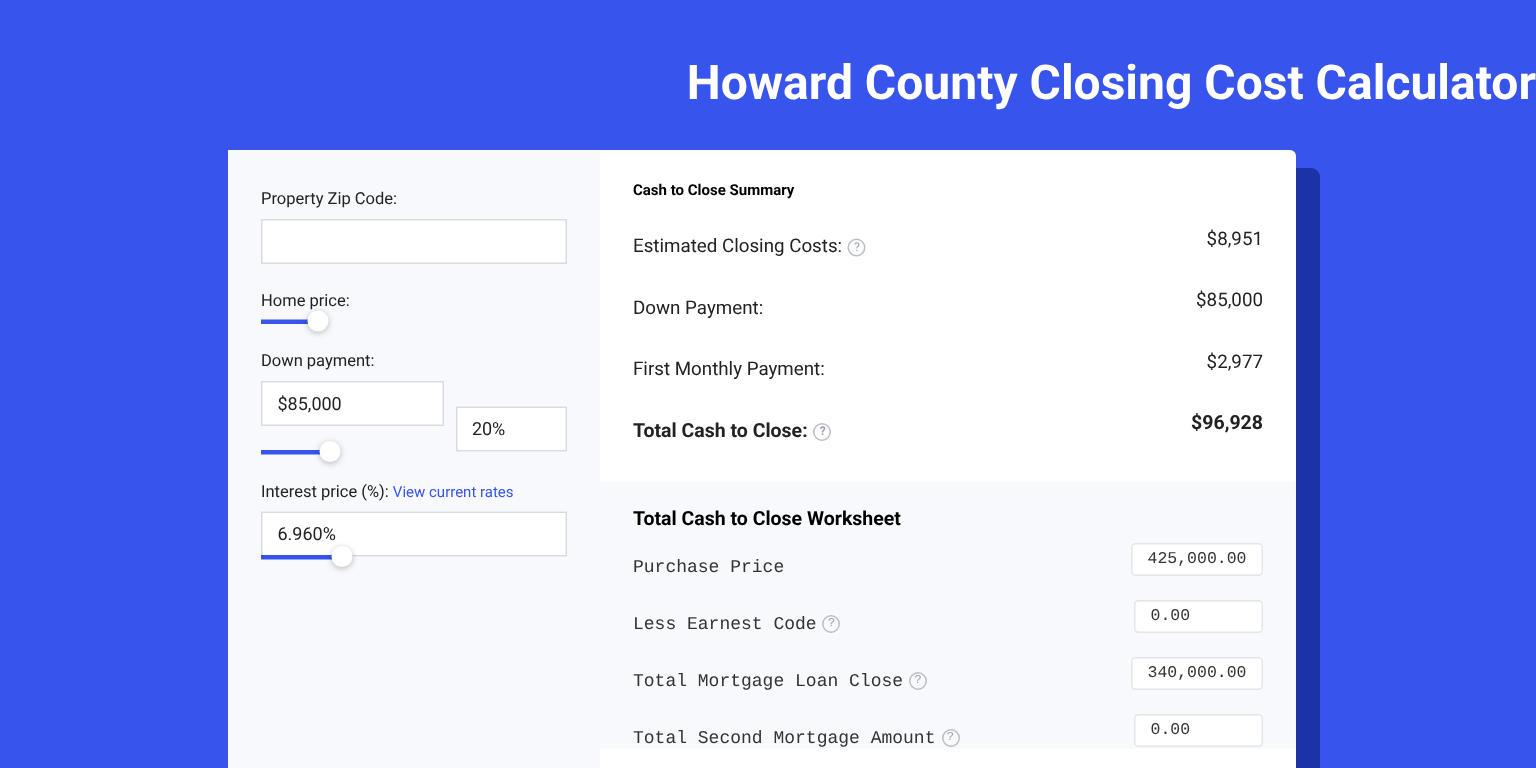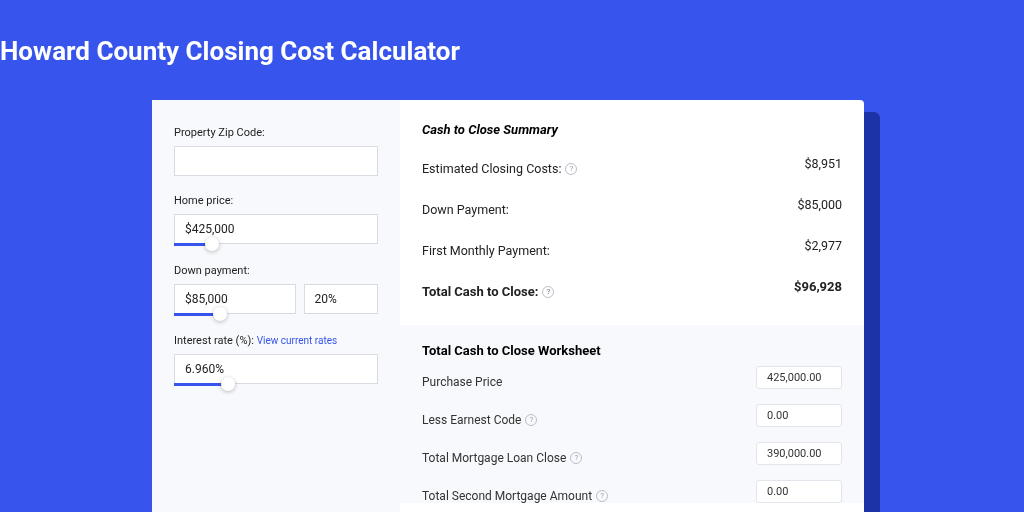--- a/index.html
+++ b/index.html
@@ -6,22 +6,22 @@
   body {
     font-family: -apple-system, BlinkMacSystemFont, "Segoe UI", Roboto, Arial, sans-serif;
     background: #3754ec;
     width: 1024px;
     height: 512px;
     overflow: hidden;
     position: relative;
   }
   .page-title {
     color: #fff;
-    text-align: left;
-    font-size: 26px;
+    text-align: right;
+    font-size: 32px;
     font-weight: 700;
     padding: 36px 0 22px 0;
   }
   .card-shadow {
     position: absolute;
     top: 112px;
     left: 168px;
     width: 712px;
     height: 420px;
     background: #1c33a8;
@@ -62,21 +62,21 @@
     color: #222;
     width: 100%;
     display: flex;
     align-items: center;
   }
   .dual-row {
     display: flex;
     gap: 8px;
   }
   .dual-row .input-box:first-child { flex: 1.9; }
-  .dual-row .input-box:last-child  { flex: 1; }
+  .dual-row .input-box:last-child  { flex: 1; margin-top: 17px; }
   .slider-track {
     height: 3px;
     background: #3754ec;
     position: relative;
     margin-top: -1px;
   }
   .slider-track.pct18 { width: 18%; }
   .slider-track.pct20 { width: 22%; }
   .slider-track.pct26 { width: 26%; }
   .slider-knob {
@@ -86,24 +86,23 @@
     border-radius: 50%;
     background: #fff;
     box-shadow: 0 1px 4px rgba(0,0,0,.25);
   }
   .link-text {
     color: #3754ec;
     text-decoration: none;
     font-size: 10px;
   }
   .summary-title {
-    font-size: 13px;
+    font-size: 10px;
     font-weight: 700;
     margin-bottom: 14px;
-    font-style: italic;
   }
   .summary-row {
     display: flex;
     justify-content: space-between;
     align-items: center;
     font-size: 12.5px;
     color: #222;
     margin-bottom: 16px;
   }
   .summary-row.total { font-weight: 700; font-size: 13px; justify-content: space-between; }
@@ -130,20 +129,21 @@
     font-weight: 700;
     margin-bottom: 7px;
   }
   .ws-row {
     display: flex;
     justify-content: space-between;
     align-items: center;
     font-size: 12px;
     color: #333;
     margin-bottom: 14px;
+    font-family: Liberation Mono, monospace;
   }
   .ws-val {
     background: #fff;
     border: 1px solid #e2e5eb;
     border-radius: 3px;
     padding: 4px 10px;
     font-size: 11px;
     min-width: 86px;
     text-align: left;
   }
@@ -160,40 +160,39 @@
 
   <div class="left-col">
 
     <div class="field-group">
       <div class="field-label">Property Zip Code:</div>
       <div class="input-box"></div>
     </div>
 
     <div class="field-group">
       <div class="field-label">Home price:</div>
-      <div class="input-box">$425,000</div>
       <div class="slider-track pct18">
         <div class="slider-knob"></div>
       </div>
     </div>
 
     <div class="field-group">
       <div class="field-label">Down payment:</div>
       <div class="dual-row">
         <div class="input-box">$85,000</div>
         <div class="input-box">20%</div>
       </div>
       <div class="slider-track pct20">
         <div class="slider-knob"></div>
       </div>
     </div>
 
     <div class="field-group">
       <div class="field-label">
-        <span>Interest rate (%): </span><a href="#" class="link-text">View current rates</a>
+        <span>Interest price (%): </span><a href="#" class="link-text">View current rates</a>
       </div>
       <div class="input-box">6.960%</div>
       <div class="slider-track pct26">
         <div class="slider-knob"></div>
       </div>
     </div>
 
   </div>
 
   <div class="right-col">
@@ -248,21 +247,21 @@
           <span class="help-icon">?</span>
         </span>
         <span class="ws-val">0.00</span>
       </div>
 
       <div class="ws-row">
         <span class="row-left">
           <span>Total Mortgage Loan Close</span>
           <span class="help-icon">?</span>
         </span>
-        <span class="ws-val">390,000.00</span>
+        <span class="ws-val">340,000.00</span>
       </div>
 
       <div class="ws-row">
         <span class="row-left">
           <span>Total Second Mortgage Amount</span>
           <span class="help-icon">?</span>
         </span>
         <span class="ws-val">0.00</span>
       </div>
     </div>

